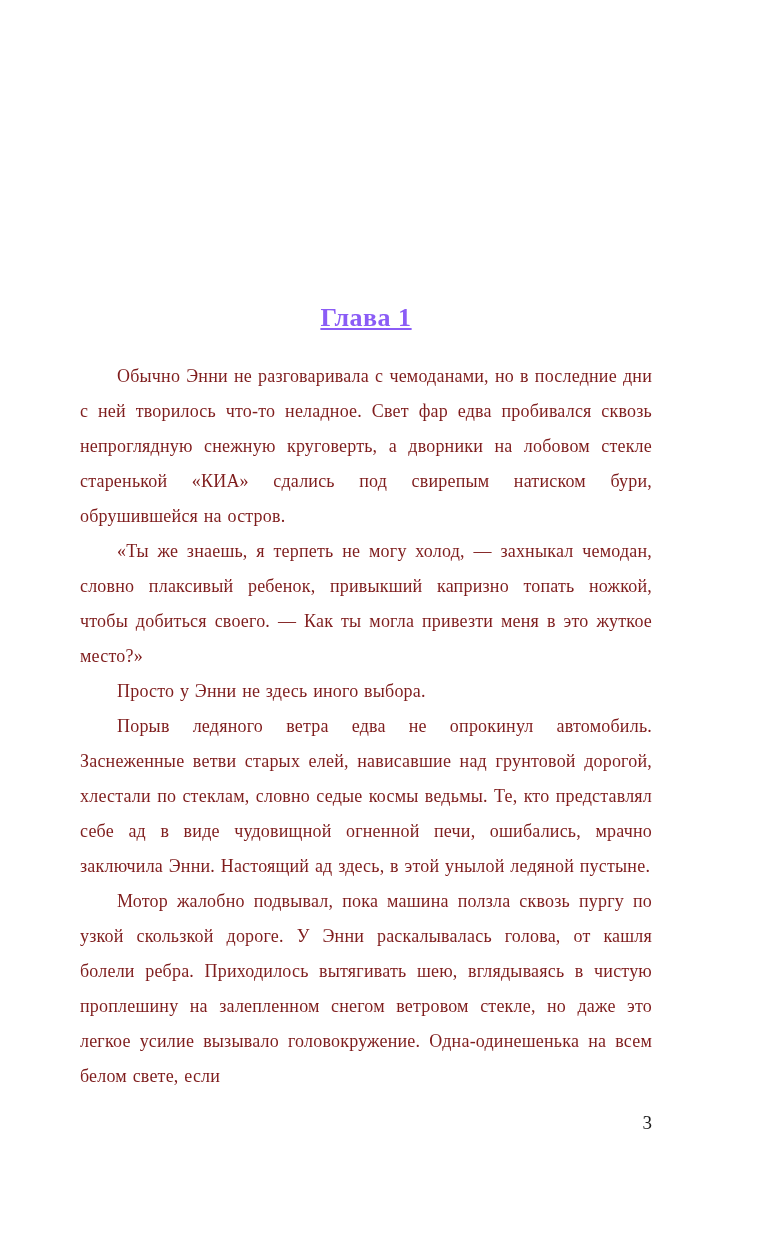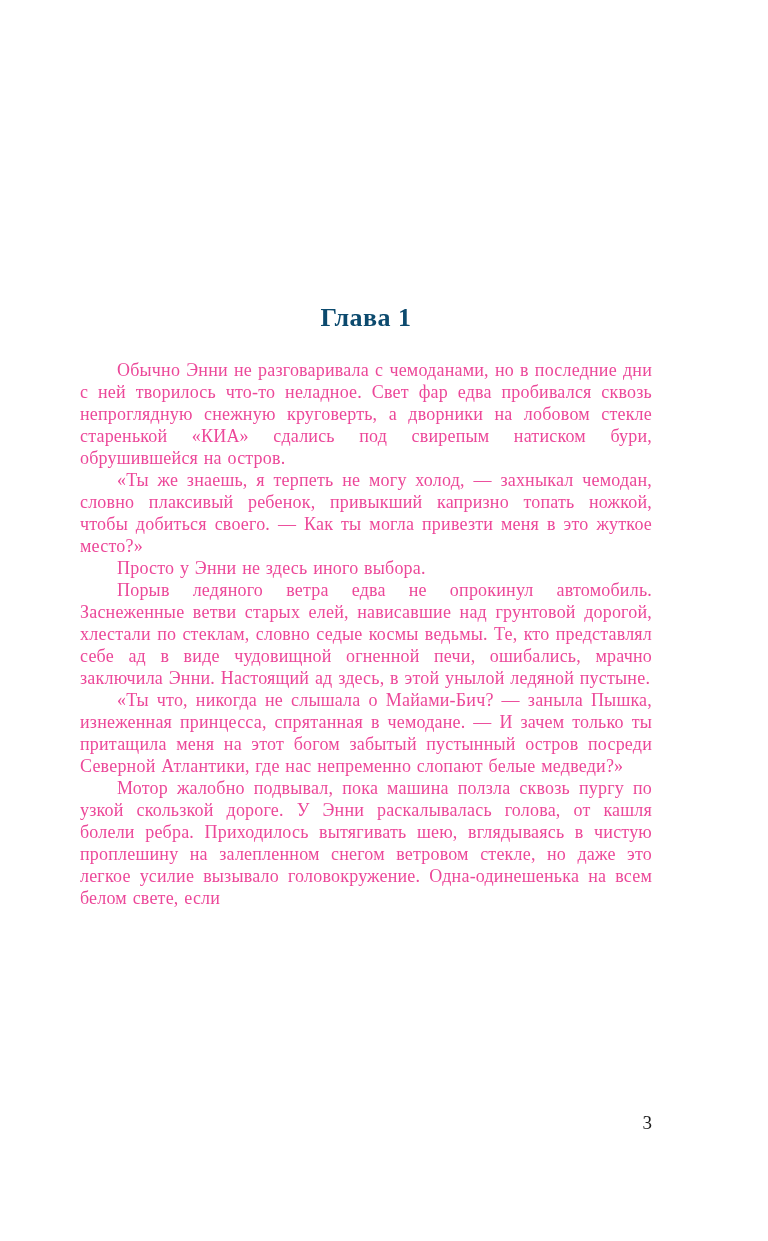--- a/index.html
+++ b/index.html
@@ -22,31 +22,32 @@
     width: 572px;
     height: 1241px;
   }
   .chapter-title {
     margin-top: 303px;
     margin-bottom: 26px;
     text-align: center;
     font-size: 26px;
     font-weight: bold;
     letter-spacing: 0.5px;
-    color: #0c4a6e;
+    color: #8b5cf6;
+    text-decoration: underline;
   }
   .body-text p {
     margin: 0;
     text-align: justify;
     text-indent: 37px;
     font-size: 18px;
-    line-height: 22px;
+    line-height: 35px;
     letter-spacing: 0.2px;
     word-spacing: 1px;
-    color: #ec4899;
+    color: #7f1d1d;
   }
   .page-number {
     position: absolute;
     right: 0;
     top: 1112px;
     width: 40px;
     text-align: right;
     font-size: 19px;
     color: #1c1c1c;
   }
@@ -56,19 +57,18 @@
 
 <div class="page">
 
   <div class="chapter-title">Глава 1</div>
 
   <div class="body-text">
     <p>Обычно Энни не разговаривала с чемоданами, но в последние дни с ней творилось что-то неладное. Свет фар едва пробивался сквозь непроглядную снежную круговерть, а дворники на лобовом стекле старенькой «КИА» сдались под свирепым натиском бури, обрушившейся на остров.</p>
     <p>«Ты же знаешь, я терпеть не могу холод, — захныкал чемодан, словно плаксивый ребенок, привыкший капризно топать ножкой, чтобы добиться своего. — Как ты могла привезти меня в это жуткое место?»</p>
     <p>Просто у Энни не здесь иного выбора.</p>
     <p>Порыв ледяного ветра едва не опрокинул автомобиль. Заснеженные ветви старых елей, нависавшие над грунтовой дорогой, хлестали по стеклам, словно седые космы ведьмы. Те, кто представлял себе ад в виде чудовищной огненной печи, ошибались, мрачно заключила Энни. Настоящий ад здесь, в этой унылой ледяной пустыне.</p>
-    <p>«Ты что, никогда не слышала о Майами-Бич? — заныла Пышка, изнеженная принцесса, спрятанная в чемодане. — И зачем только ты притащила меня на этот богом забытый пустынный остров посреди Северной Атлантики, где нас непременно слопают белые медведи?»</p>
     <p>Мотор жалобно подвывал, пока машина ползла сквозь пургу по узкой скользкой дороге. У Энни раскалывалась голова, от кашля болели ребра. Приходилось вытягивать шею, вглядываясь в чистую проплешину на залепленном снегом ветровом стекле, но даже это легкое усилие вызывало головокружение. Одна-одинешенька на всем белом свете, если</p>
   </div>
 
   <div class="page-number">3</div>
 
 </div>
 
 </body></html>

